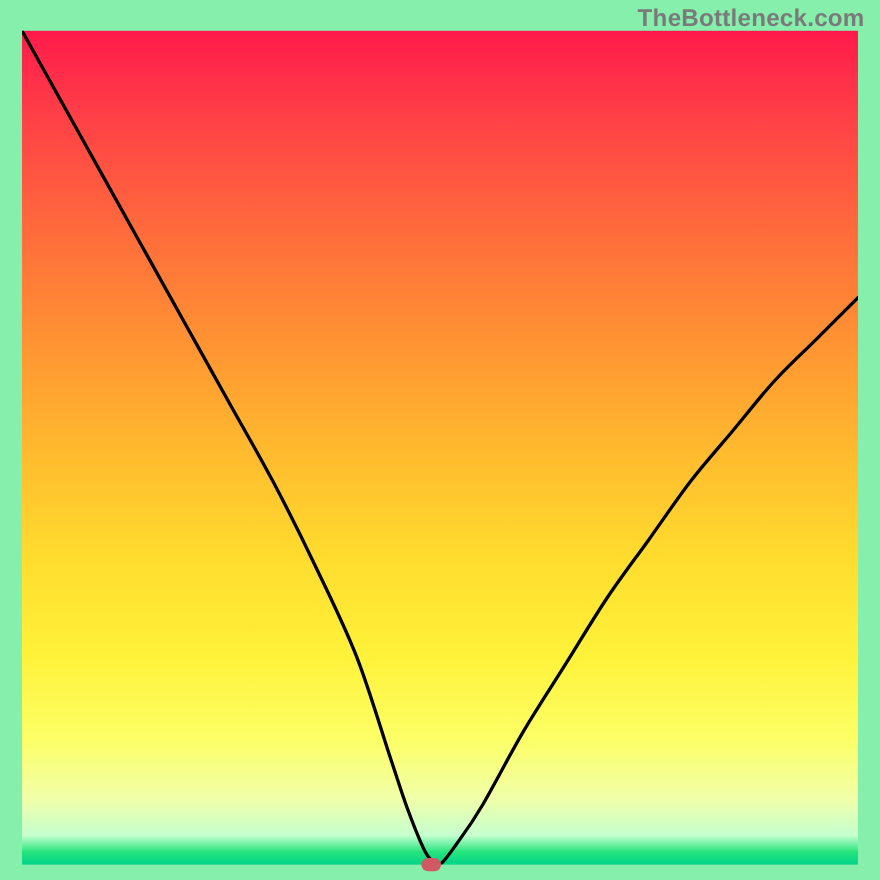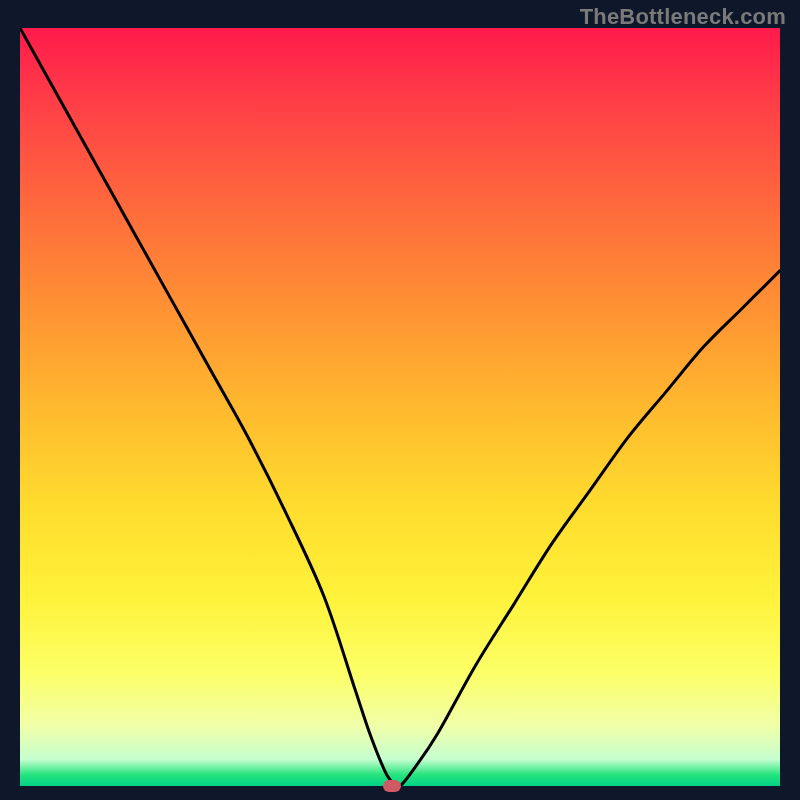--- a/index.html
+++ b/index.html
@@ -8,21 +8,21 @@
     width: 800px;
     height: 800px;
     background: #000;
     font-family: Arial, Helvetica, sans-serif;
     overflow: hidden;
   }
   .frame {
     position: relative;
     width: 800px;
     height: 800px;
-    background: #0f172a;
+    background: #86efac;
   }
   .watermark {
     position: absolute;
     top: 4px;
     right: 14px;
     color: #7a7a7a;
     font-size: 22px;
     font-weight: 600;
     letter-spacing: 0.2px;
     z-index: 20;

